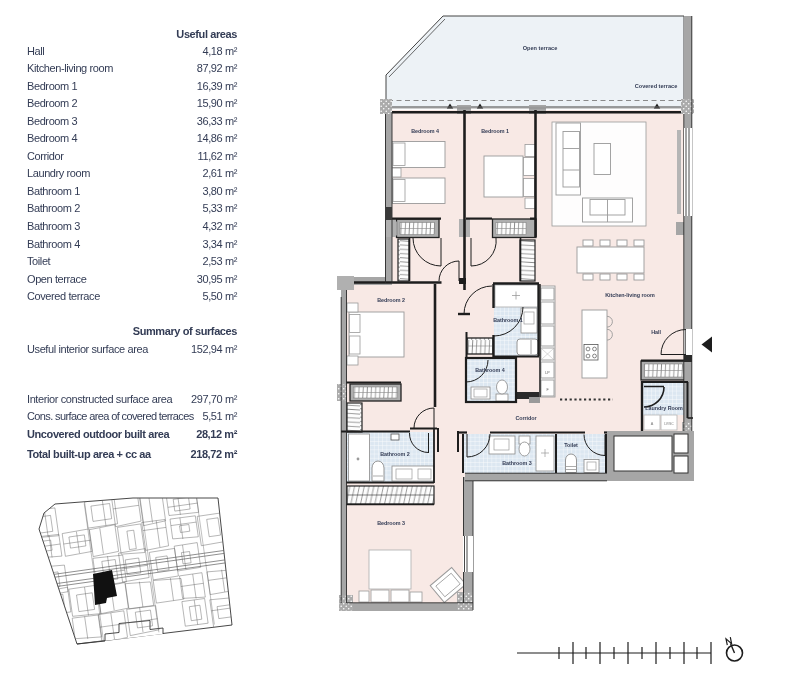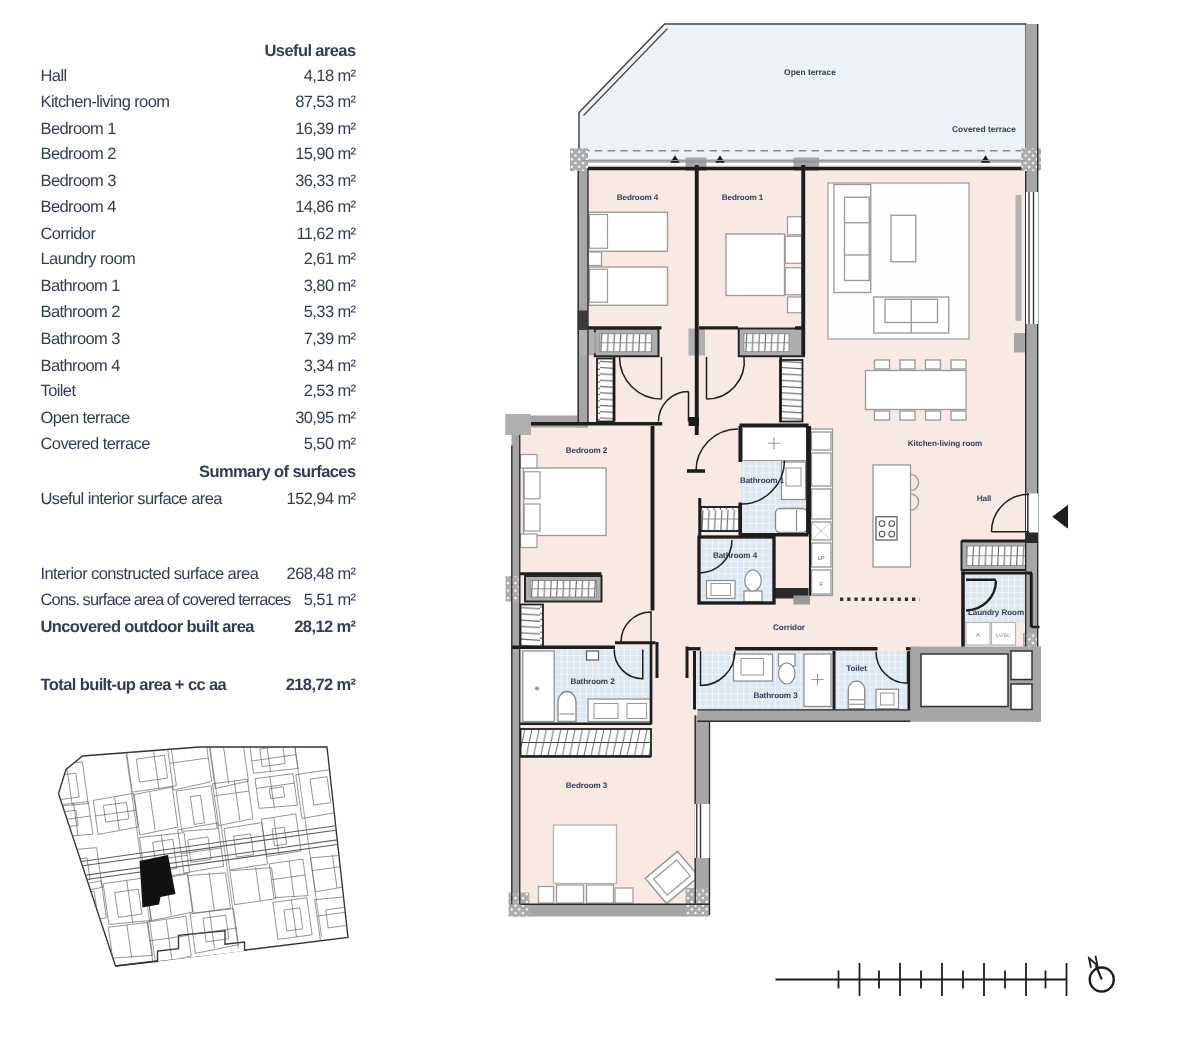--- a/index.html
+++ b/index.html
@@ -14,21 +14,21 @@
 <body>
 
 <div class="panel" style="top:28px;">
   <div class="hdr" style="line-height:13px;margin-bottom:1.5px;">Useful areas</div>
   <div class="row">
       <span>Hall</span>
       <span>4,18 m²</span>
     </div>
   <div class="row">
       <span>Kitchen-living room</span>
-      <span>87,53 m²</span>
+      <span>87,92 m²</span>
     </div>
   <div class="row">
       <span>Bedroom 1</span>
       <span>16,39 m²</span>
     </div>
   <div class="row">
       <span>Bedroom 2</span>
       <span>15,90 m²</span>
     </div>
   <div class="row">
@@ -50,59 +50,59 @@
   <div class="row">
       <span>Bathroom 1</span>
       <span>3,80 m²</span>
     </div>
   <div class="row">
       <span>Bathroom 2</span>
       <span>5,33 m²</span>
     </div>
   <div class="row">
       <span>Bathroom 3</span>
-      <span>7,39 m²</span>
+      <span>4,32 m²</span>
     </div>
   <div class="row">
       <span>Bathroom 4</span>
       <span>3,34 m²</span>
     </div>
   <div class="row">
       <span>Toilet</span>
       <span>2,53 m²</span>
     </div>
   <div class="row">
       <span>Open terrace</span>
       <span>30,95 m²</span>
     </div>
   <div class="row">
       <span>Covered terrace</span>
       <span>5,50 m²</span>
     </div>
 </div>
 
-<div class="panel" style="top:306px;">
+<div class="panel" style="top:322px;">
   <div class="hdr" style="line-height:19px;">Summary of surfaces</div>
   <div class="row">
       <span>Useful interior surface area</span>
       <span>152,94 m²</span>
     </div>
   <div class="row" style="margin-top:32px;">
       <span>Interior constructed surface area</span>
-      <span>268,48 m²</span>
+      <span>297,70 m²</span>
     </div>
   <div class="row">
       <span style="letter-spacing:-0.62px;">Cons. surface area of covered terraces</span>
       <span>5,51 m²</span>
     </div>
   <div class="row">
       <b>Uncovered outdoor built area</b>
       <b>28,12 m²</b>
     </div>
-  <div class="row" style="margin-top:22px;">
+  <div class="row" style="margin-top:3px;">
       <b>Total built-up area + cc aa</b>
       <b>218,72 m²</b>
     </div>
 </div>
 <svg width="798" height="695" viewBox="0 0 798 695" style="position:absolute;left:0;top:0;">
 <defs>
 <pattern id="tile" width="4.2" height="4.2" patternUnits="userSpaceOnUse">
   <rect width="4.2" height="4.2" fill="#dce7f1"></rect>
   <path d="M0,0H4.2M0,0V4.2" stroke="#ffffff" stroke-width="0.7" fill="none"></path>
 </pattern>

